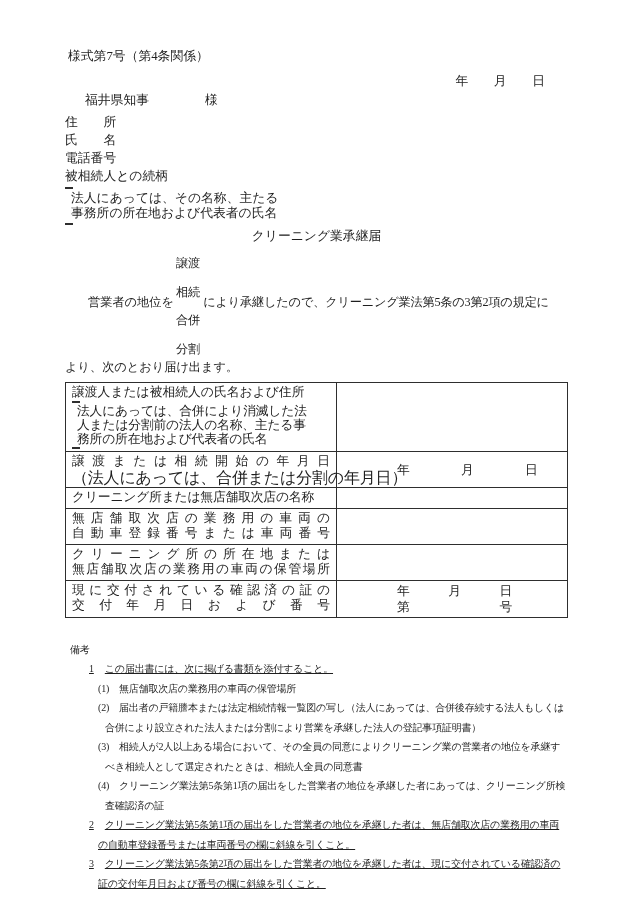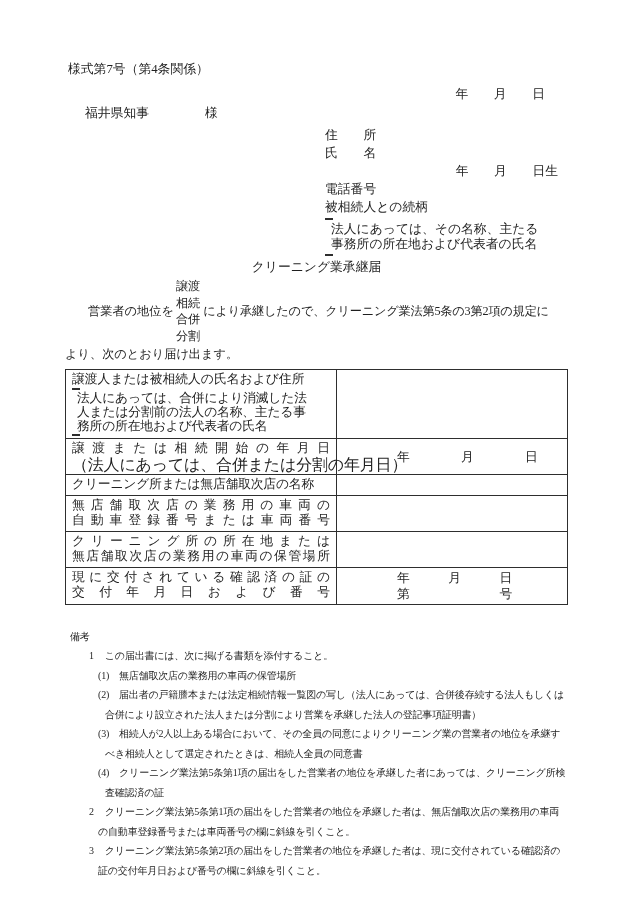--- a/index.html
+++ b/index.html
@@ -3,84 +3,83 @@
 <meta charset="utf-8">
 <style>
   html,body{margin:0;padding:0;background:#ffffff;}
   body{
     width:630px;height:903px;overflow:hidden;
     color:#1f1f1f;
     font-family:"Liberation Serif","DejaVu Serif",serif;
     font-size:12.8px;
     -webkit-font-smoothing:antialiased;
   }
-  .page{box-sizing:border-box;width:630px;height:903px;padding:60px 62px 0 65px;}
+  .page{box-sizing:border-box;width:630px;height:903px;padding:47px 62px 0 65px;}
 
   .form-number{margin-left:3px;line-height:19px;}
   .date-top{text-align:right;padding-right:23px;margin-top:6px;line-height:19px;}
   .addressee-row{line-height:19px;}
   .addressee-row .who{margin-left:20px;}
   .addressee-row .hono{margin-left:56px;}
 
-  .right-block{margin-left:260px;margin-top:3px;line-height:18px;}
+  .right-block{margin-top:3px;line-height:18px;}
   .right-block > div{line-height:18px;}
   .birth-line{text-align:right;padding-right:10px;}
 
   
   .paren{display:flex;align-items:stretch;width:fit-content;margin-top:2px;flex-direction:column;}
   .pcap{width:7px;flex:none;}
   .pl{border-left:1.3px solid #2e2e2e;border-top:1.3px solid #2e2e2e;border-bottom:1.3px solid #2e2e2e;
       border-top-left-radius:7px 13px;border-bottom-left-radius:7px 13px;}
   .pr{border-right:1.3px solid #2e2e2e;border-top:1.3px solid #2e2e2e;border-bottom:1.3px solid #2e2e2e;
       border-top-right-radius:7px 13px;border-bottom-right-radius:7px 13px;}
   .pbody{padding:2px 6px;line-height:15px;}
 
   .title{text-align:center;line-height:19px;margin-top:2px;}
 
   .intro{font-size:12.2px;margin-top:1px;}
   .intro-row{display:flex;align-items:center;white-space:nowrap;}
   .intro .lead{margin-left:23px;}
-  .methods{display:flex;flex-direction:column;line-height:16.5px;margin:0 3px 0 2px;}
+  .methods{display:flex;flex-direction:column;line-height:16.5px;margin:8px 3px 0 2px;gap:12px;}
   .intro .tail{letter-spacing:-0.2px;}
   .intro-l2{line-height:19px;margin-top:1px;}
 
   table.form{border-collapse:collapse;table-layout:fixed;width:503px;margin-top:5px;}
   table.form td{border:1.2px solid #2e2e2e;vertical-align:top;padding:2px 6px;line-height:15.5px;}
   table.form td.lbl{width:258px;}
   table.form td.val{vertical-align:middle;padding-left:60px;line-height:16px;}
   .jl{text-align:justify;text-align-last:justify;}
   .fit{font-size:16px;letter-spacing:-0.2px;white-space:nowrap;}
   .tight{letter-spacing:-0.2px;white-space:nowrap;}
   td .paren{margin-top:0;}
   td .pbody{padding:1px 5px;line-height:14.2px;}
 
   .notes{margin-top:22px;font-size:10px;letter-spacing:-0.2px;line-height:19.5px;}
   .note-h{margin-left:5px;}
-  .n1{padding-left:33px;text-indent:-9px;}
+  .n1{padding-left:33px;text-indent:-9px;text-decoration:underline;}
   .n1 .nn{margin-right:11px;}
   .n2{padding-left:40px;text-indent:-7px;}
   .n2 .nn{margin-right:10px;}
 </style>
 </head>
 <body>
 
 <div class="page">
 
   <div class="form-number">様式第7号（第4条関係）</div>
 
   <div class="date-top">年　　月　　日</div>
 
   <div class="addressee-row">
     <span class="who">福井県知事</span><span class="hono">様</span>
   </div>
 
   <div class="right-block">
     <div>住　　所</div>
     <div>氏　　名</div>
-    <div class="birth-line">年　　月　　日生</div>
     <div>電話番号</div>
     <div>被相続人との続柄</div>
     <div class="paren">
       <div class="pcap pl"></div>
       <div class="pbody">
         <div>法人にあっては、その名称、主たる</div>
         <div>事務所の所在地および代表者の氏名</div>
       </div>
       <div class="pcap pr"></div>
     </div>

